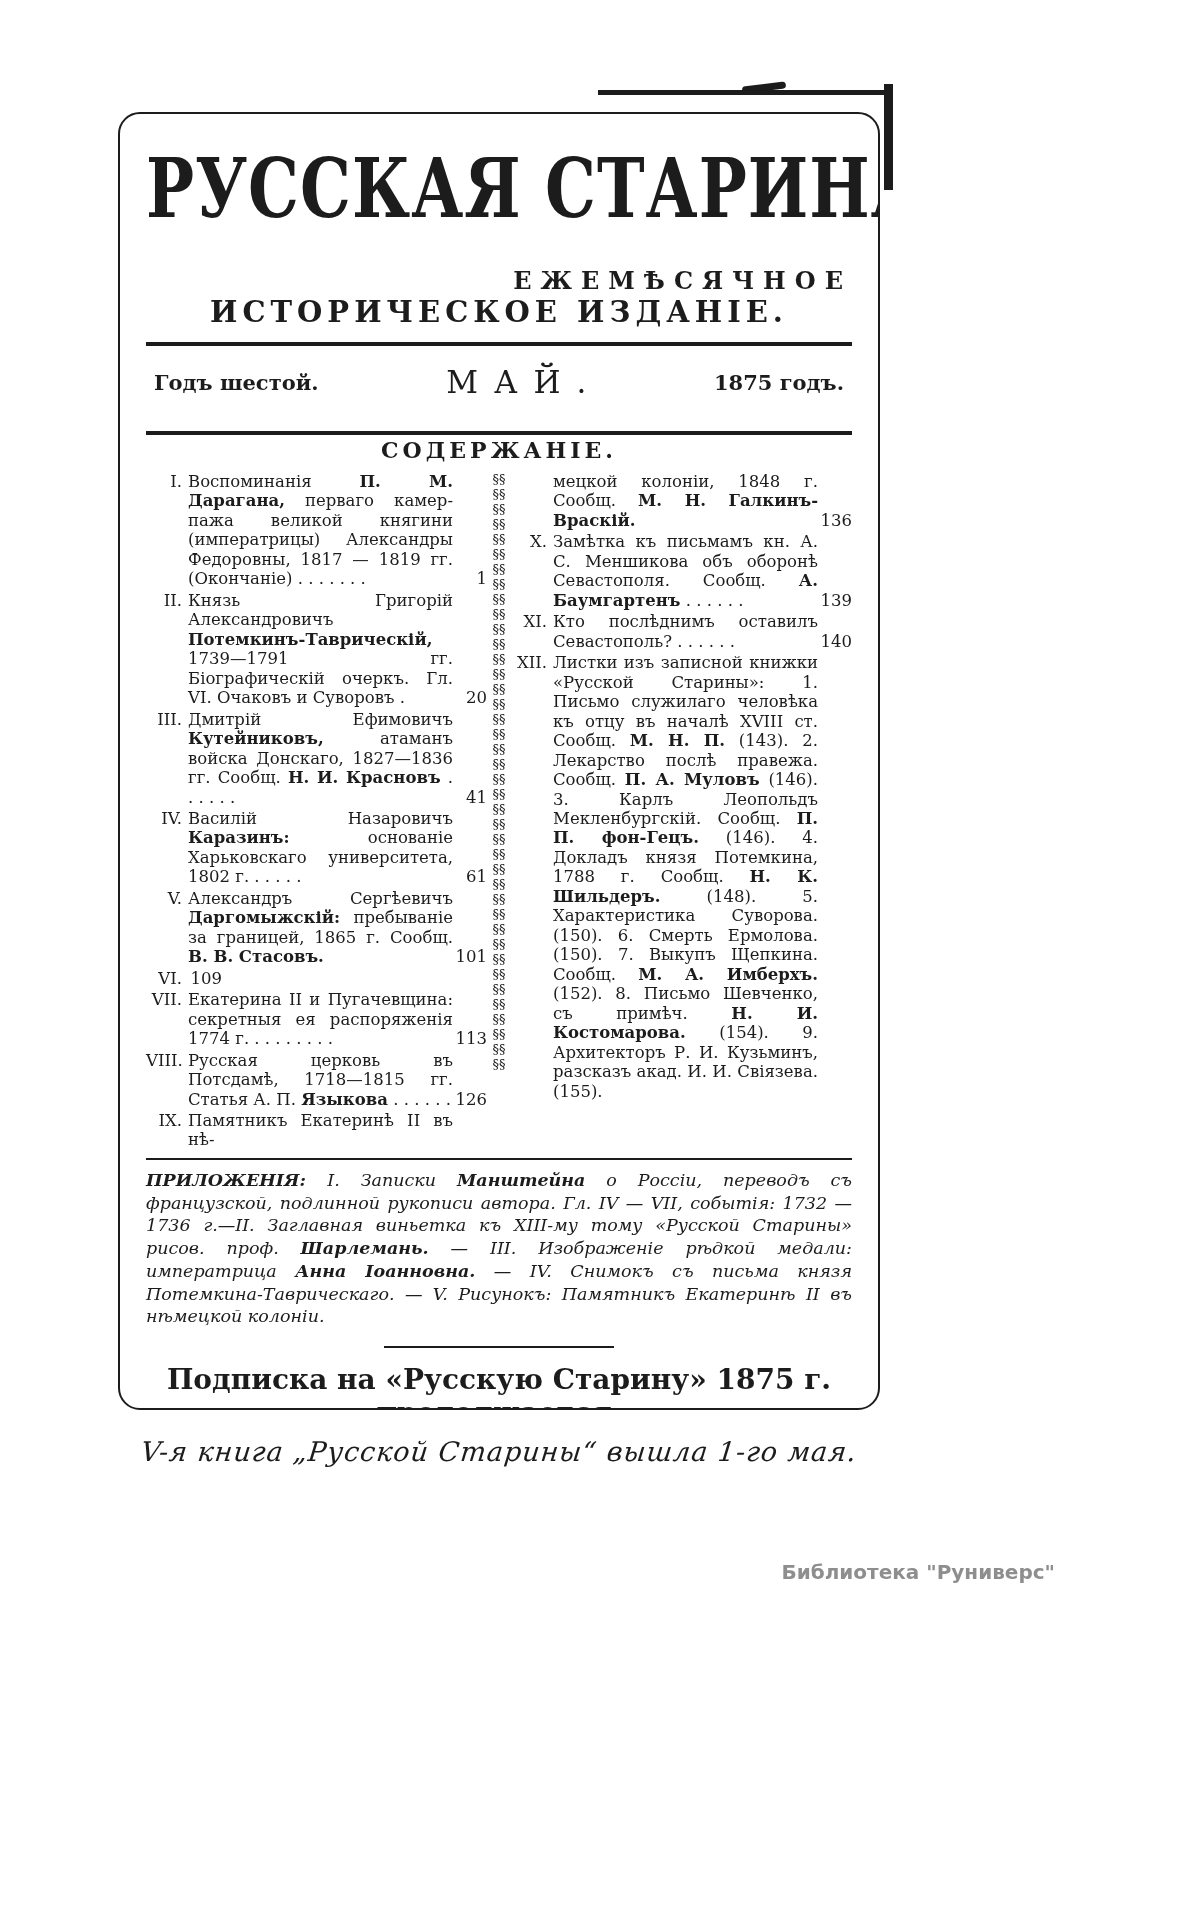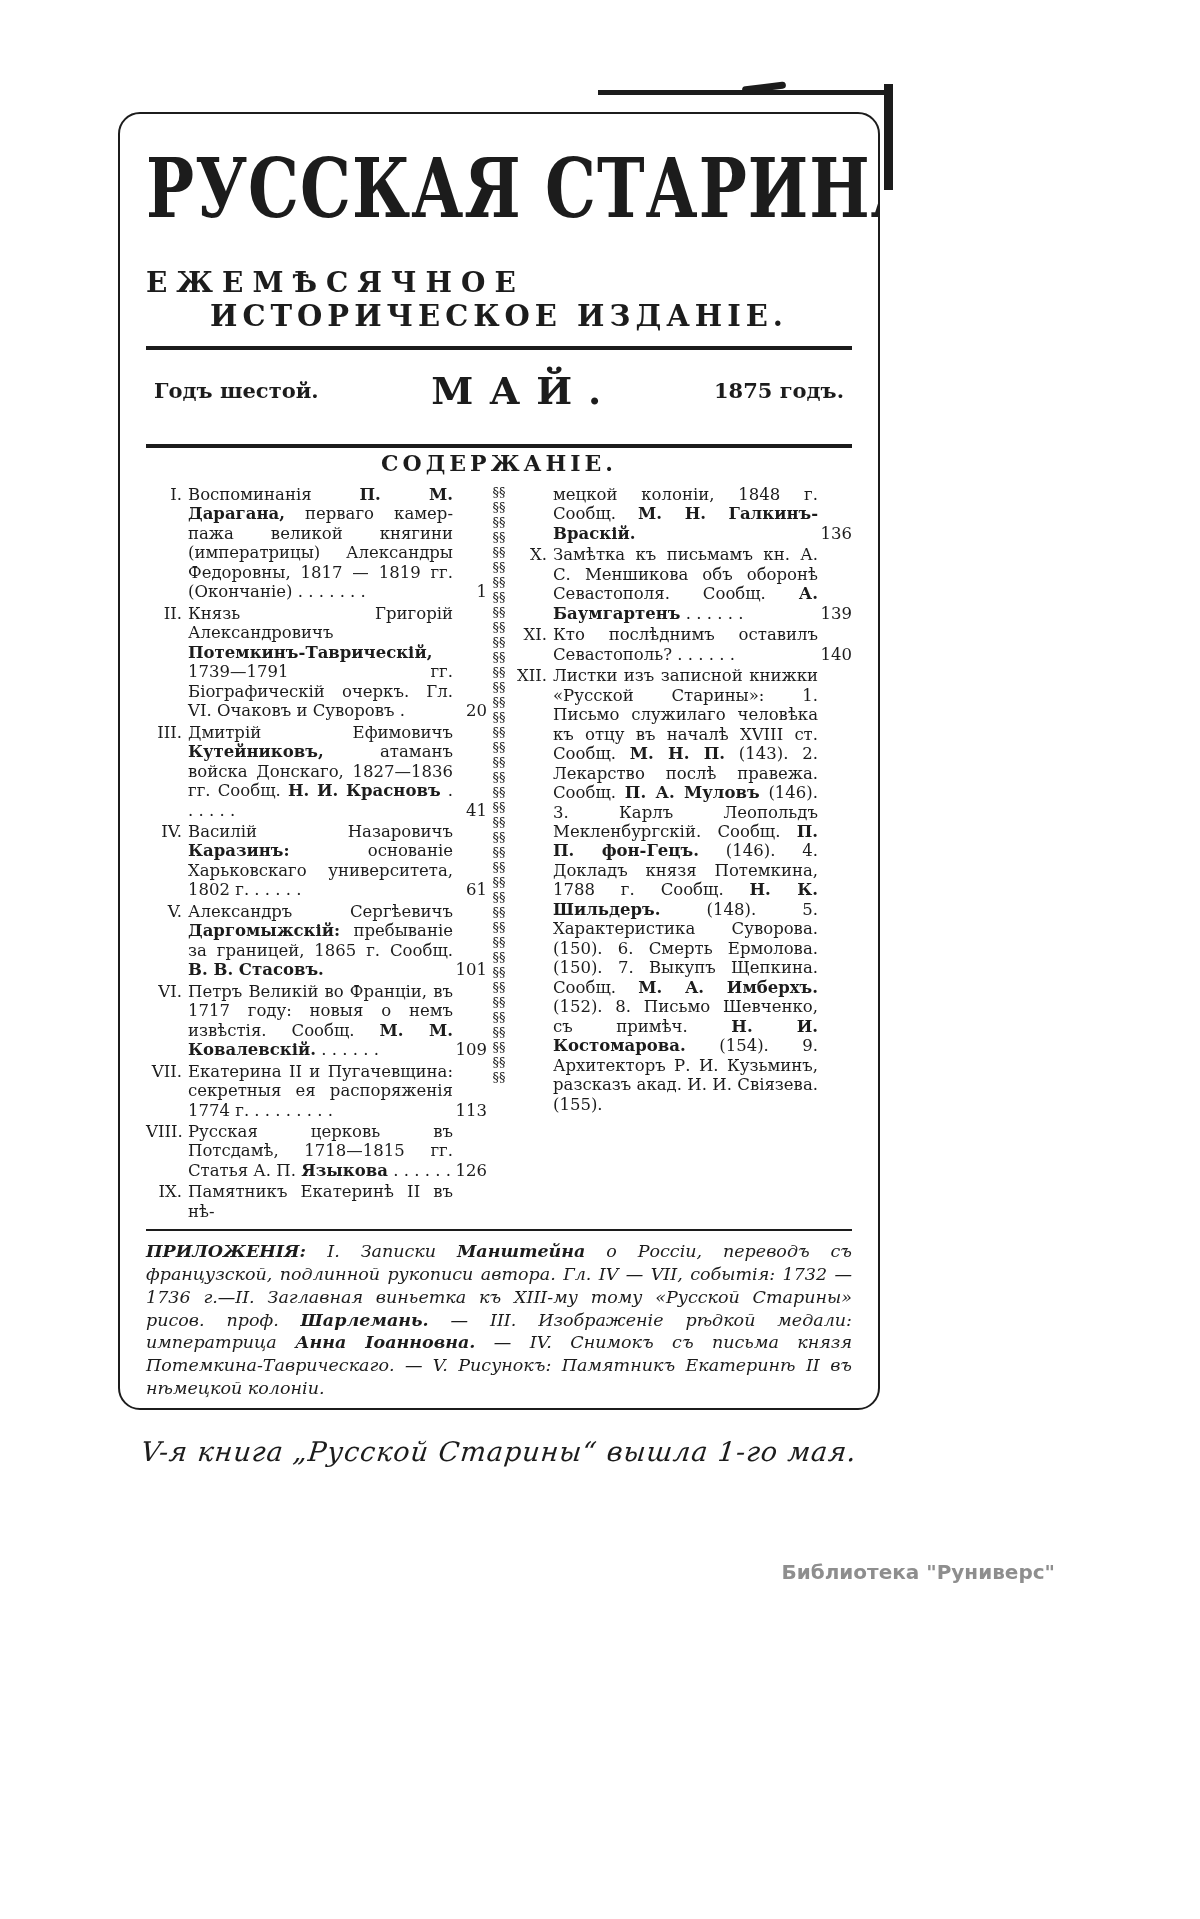--- a/index.html
+++ b/index.html
@@ -18,26 +18,26 @@
 
   .frame{
     position:absolute; left:118px; top:112px; width:762px; height:1298px;
     border:2px solid var(--ink); border-radius:22px;
     padding:34px 26px 0; overflow:hidden;
   }
   .title{
     font-size:64px; font-weight:bold; text-align:center; letter-spacing:1px;
     line-height:1; white-space:nowrap; transform:scaleY(1.28); transform-origin:center top;
   }
-  .sub1{ margin-top:54px; font-size:28px; font-weight:bold; letter-spacing:9px; text-align:left; }
+  .sub1{ margin-top:54px; font-size:24px; font-weight:bold; letter-spacing:9px; text-align:right; }
   .sub2{  font-size:29px; font-weight:bold; letter-spacing:5px; text-align:center; }
   .double-rule{ margin-top:13px; height:3px; border-top:3px solid var(--ink); border-bottom:1px solid var(--ink); }
   .issue-row{ display:flex; justify-content:space-between; align-items:center; padding:18px 8px; }
   .issue-left,.issue-right{ font-size:21px; font-weight:bold; }
-  .issue-month{ font-size:38px; font-weight:bold; letter-spacing:16px; padding-left:16px; }
+  .issue-month{ font-size:31px; font-weight:normal; letter-spacing:16px; padding-left:16px; }
   .toc-heading{ margin-top:2px; font-size:22px; font-weight:bold; letter-spacing:4px; text-align:center; }
 
   .toc{ display:flex; margin-top:9px; align-items:stretch; }
   .toc-col{ flex:1; min-width:0; }
   .chain{
     flex:none; width:18px; margin:0 3px; overflow:hidden;
     word-break:break-all; font-size:13px; line-height:15px; text-align:center; color:var(--ink);
   }
   .toc-item{ display:flex; font-size:16.5px; line-height:1.18; margin-bottom:2px; }
   .toc-num{ flex:none; width:42px; text-align:right; padding-right:6px; }
@@ -106,21 +106,20 @@
             <span class="toc-text">Василій Назаровичъ <b>Каразинъ:</b> основаніе Харьковскаго университета, 1802 г. . . . . .</span>
             <span class="toc-page">61</span>
           </div>
           <div class="toc-item">
             <span class="toc-num">V.</span>
             <span class="toc-text">Александръ Сергѣевичъ <b>Даргомыжскій:</b> пребываніе за границей, 1865 г. Сообщ. <b>В. В. Стасовъ.</b></span>
             <span class="toc-page">101</span>
           </div>
           <div class="toc-item">
             <span class="toc-num">VI.</span>
-            <span class="toc-text">Петръ Великій во Франціи, въ 1717 году: новыя о немъ извѣстія. Сообщ. <b>М. М. Ковалевскій.</b> . . . . . .</span>
             <span class="toc-page">109</span>
           </div>
           <div class="toc-item">
             <span class="toc-num">VII.</span>
             <span class="toc-text">Екатерина II и Пугачевщина: секретныя ея распоряженія 1774 г. . . . . . . . .</span>
             <span class="toc-page">113</span>
           </div>
           <div class="toc-item">
             <span class="toc-num">VIII.</span>
             <span class="toc-text">Русская церковь въ Потсдамѣ, 1718—1815 гг. Статья А. П. <b>Языкова</b> . . . . . .</span>

